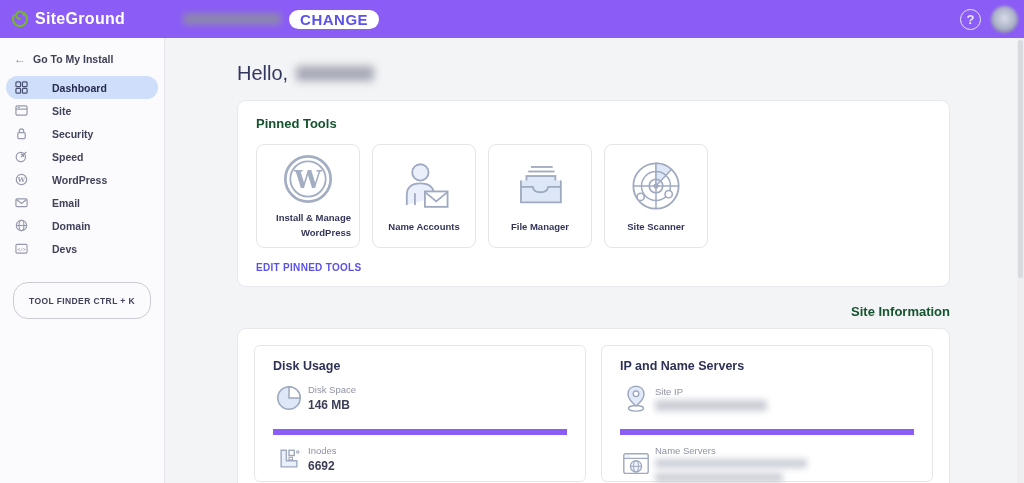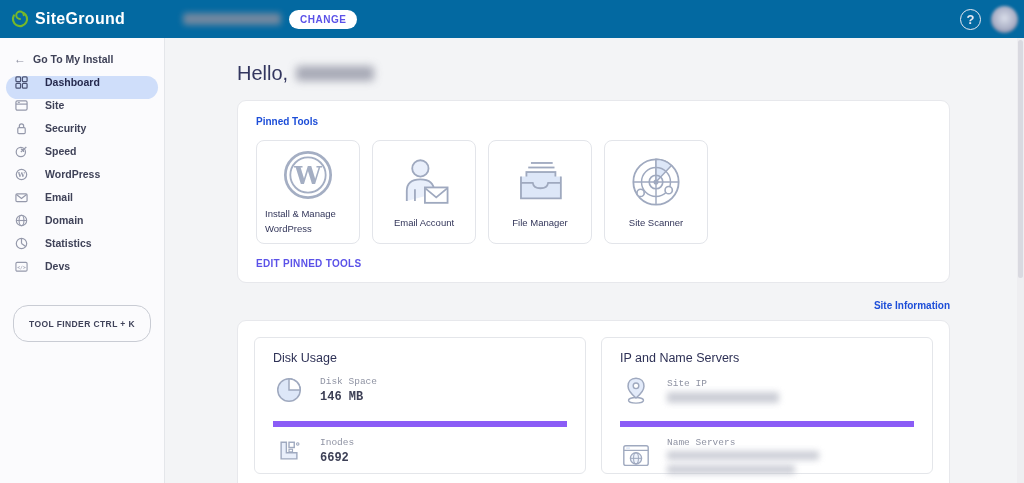--- a/index.html
+++ b/index.html
@@ -2,82 +2,82 @@
 <html><head>
 <meta charset="utf-8">
 <style>
   * { margin:0; padding:0; box-sizing:border-box; }
   html,body { width:1024px; height:483px; overflow:hidden; }
   body { font-family:"Liberation Sans", sans-serif; background:#f3f4f6; }
   .screen { position:relative; width:1024px; height:483px; overflow:hidden; background:#f3f4f6; }
 
   
   .topbar { position:absolute; top:0; left:0; width:1024px; height:38px;
-            background:#0369a1; display:flex; align-items:center; z-index:10; }
+            background:#8b5cf6; display:flex; align-items:center; z-index:10; }
   .brand { display:flex; align-items:center; gap:5px; margin-left:10px; cursor:pointer; }
   .brand-text { color:#ffffff; font-size:16px; font-weight:bold; letter-spacing:.3px; }
   .domain-group { display:flex; align-items:center; gap:8px; margin-left:58px; }
   .blur-blob { background:#8d90a0; border-radius:3px; filter:blur(3px); opacity:.8; }
   .domain-blob { width:98px; height:12px; }
   .change-btn { background:#ffffff; color:#5b52e8; border:none; border-radius:11px;
-                height:19px; padding:0 11px; font-size:10px; font-weight:bold;
+                height:19px; padding:0 11px; font-size:15px; font-weight:bold;
                 letter-spacing:.5px; font-family:"Liberation Sans",sans-serif; cursor:pointer; }
   .topbar-right { margin-left:auto; display:flex; align-items:center; gap:10px; margin-right:6px; }
   .help-circle { width:21px; height:21px; border:1.6px solid #e7e9f2; border-radius:50%;
                  color:#e7e9f2; font-size:13px; font-weight:bold; display:flex;
                  align-items:center; justify-content:center; cursor:pointer; }
   .avatar { width:27px; height:27px; border-radius:50%; cursor:pointer;
             background:radial-gradient(circle at 50% 45%, #d9dde9 0%, #aab0c6 55%, #565c7d 100%);
             filter:blur(1.5px); }
 
   
   .sidebar { position:absolute; top:38px; left:0; width:165px; height:445px;
              background:#fbfbfd; border-right:1px solid #e4e6ea; padding-top:8px; }
   .back-link { display:flex; align-items:center; gap:7px; padding:6px 14px 10px 14px;
                font-size:10.5px; font-weight:bold; color:#3e4157; cursor:pointer; }
   .back-arrow { color:#8b8e9e; font-size:12px; }
-  .nav-item { display:flex; align-items:flex-start; gap:17px; height:23px; margin:0 6px;
+  .nav-item { display:flex; align-items:center; gap:24px; height:23px; margin:0 6px;
               padding:0 9px; border-radius:13px; cursor:pointer;
               font-size:10.5px; font-weight:bold; color:#3f4258; }
   .nav-item.active { background:#cfdefa; color:#262a4e; }
   .nav-item svg { flex:0 0 auto; }
   .tool-finder { display:block; margin:22px auto 0 auto; background:#fbfbfd;
                  border:1px solid #c9ccd4; border-radius:15px; height:37px; padding:0 15px;
                  font-size:8.5px; font-weight:bold; letter-spacing:.4px; color:#40435a;
                  font-family:"Liberation Sans",sans-serif; cursor:pointer; }
 
   
   .main { position:absolute; top:38px; left:166px; width:858px; height:445px;
           background:#f3f4f6; padding:22px 74px 0 71px; overflow:hidden; }
   .greeting-row { display:flex; align-items:center; gap:8px; height:26px; margin-bottom:14px; }
   .greeting { font-size:20px; font-weight:normal; color:#33365f;text-align:right; }
   .name-blob { width:78px; height:15px; background:#8d90a0; border-radius:3px;
                filter:blur(4px); opacity:.75; }
 
   .card { background:#ffffff; border:1px solid #e7e8ec; border-radius:9px; }
   .pinned-card { padding:15px 18px 13px 18px; }
-  .section-title { font-size:10px; font-weight:bold; color:#1d4ed8; }
+  .section-title { font-size:13px; font-weight:bold; color:#14532d; }
   .tools-row { display:flex; gap:12px; margin-top:13px; }
   .tool-card { width:104px; height:104px; background:#ffffff; border:1px solid #e3e5ea;
                border-radius:8px; display:flex; flex-direction:column; align-items:center;
                justify-content:center; padding:6px 8px 8px 8px; cursor:pointer; }
   .tool-icon { height:62px; display:flex; align-items:center; justify-content:center; }
-  .tool-label { font-size:9.5px; font-weight:normal; color:#33365a; text-align:left;
+  .tool-label { font-size:9.5px; font-weight:bold; color:#33365a; text-align:right;
                 line-height:1.55; margin-top:3px; }
   .edit-row { display:flex; justify-content:flex-start; margin-top:14px; }
   .edit-link { font-size:10px; font-weight:bold; letter-spacing:.3px; color:#5b52e8;
                cursor:pointer; text-decoration:none; }
 
   .site-info-title { margin:17px 0 9px 1px;text-align:right; }
   .siteinfo-card { padding:16px 16px 0 16px; height:200px; }
   .info-grid { display:flex; gap:15px; }
   .info-card { flex:1; background:#ffffff; border:1px solid #e4e6ea; border-radius:6px;
                padding:13px 18px 12px 18px; height:137px; }
-  .info-card-title { font-size:12.5px; font-weight:normal; color:#2e3156; }
-  .info-row { display:flex; align-items:center; gap:15px; padding:10px 0 9px 0;font-family:Liberation Mono, monospace; }
+  .info-card-title { font-size:12.5px; font-weight:bold; color:#2e3156; }
+  .info-row { display:flex; align-items:center; gap:3px; padding:10px 0 9px 0; }
   .info-row + .info-row { border-top:6px solid #8b5cf6;margin-top:7px; }
   .info-icon { width:32px; display:flex; justify-content:center; }
   .info-label { font-size:9.5px; color:#8f93a3; margin-bottom:3px; }
   .info-value { font-size:12px; font-weight:bold; color:#3c3f55; }
   .redacted-line { background:#b6b9c5; border-radius:2px; filter:blur(3px); opacity:.7; }
   .ip-blob { width:112px; height:11px; margin-top:2px; }
   .ns-blob1 { width:152px; height:9px; margin-top:3px; }
   .ns-blob2 { width:128px; height:9px; margin-top:5px; }
 
   
@@ -186,29 +186,20 @@
       <span>
         <svg width="13" height="13" viewBox="0 0 14 14" fill="none" stroke="#9599ab" stroke-width="1.2">
           <circle cx="7" cy="7" r="5.6"></circle>
             <ellipse cx="7" cy="7" rx="2.6" ry="5.6"></ellipse>
           <line x1="1.4" y1="7" x2="12.6" y2="7"></line>
         </svg>
       </span>
       <span>Domain</span>
     </div>
 
-    <div class="nav-item">
-      <span>
-        <svg width="13" height="13" viewBox="0 0 14 14" fill="none" stroke="#9599ab" stroke-width="1.3">
-          <circle cx="7" cy="7" r="5.6"></circle>
-            <path d="M7 7 V1.4 M7 7 L11.5 10.2"></path>
-        </svg>
-      </span>
-      <span>Statistics</span>
-    </div>
 
     <div class="nav-item">
       <span>
         <svg width="13" height="13" viewBox="0 0 14 14">
           <rect x="1" y="2.5" width="12" height="9.5" rx="1.3" fill="none" stroke="#9599ab" stroke-width="1.2"></rect>
           <text x="7" y="9.3" font-size="5" text-anchor="middle" fill="#9599ab" font-family="DejaVu Sans Mono, monospace">&lt;/&gt;</text>
         </svg>
       </span>
       <span>Devs</span>
     </div>
@@ -242,21 +233,21 @@
         <div class="tool-card">
           <div class="tool-icon">
             <svg width="58" height="58" viewBox="0 0 64 64">
               <circle cx="28" cy="17" r="9" fill="#e9effb" stroke="#9fa9bf" stroke-width="2"></circle>
               <path d="M13 53 V42 q0 -13 15 -13 q15 0 15 13 v3" fill="#e9effb" stroke="#9fa9bf" stroke-width="2"></path>
               <line x1="22" y1="40" x2="22" y2="53" stroke="#9fa9bf" stroke-width="2"></line>
               <rect x="33" y="38" width="25" height="17" fill="#ffffff" stroke="#9fa9bf" stroke-width="2"></rect>
               <polyline points="33.5,39 45.5,49 57.5,39" fill="none" stroke="#9fa9bf" stroke-width="2"></polyline>
             </svg>
           </div>
-          <div class="tool-label">Email Account</div>
+          <div class="tool-label">Name Accounts</div>
         </div>
 
         <div class="tool-card">
           <div class="tool-icon">
             <svg width="58" height="58" viewBox="0 0 64 64">
               <line x1="22" y1="11" x2="46" y2="11" stroke="#9fa9bf" stroke-width="2"></line>
               <line x1="19" y1="16" x2="48" y2="16" stroke="#9fa9bf" stroke-width="2"></line>
               <rect x="17" y="21" width="32" height="18" fill="#dde7f8" stroke="#9fa9bf" stroke-width="2"></rect>
               <path d="M11 26 V50 H55 V26 M11 33 H24 q1 6 8.5 6 q7.5 0 8.5 -6 H55" fill="#dde7f8" stroke="#9fa9bf" stroke-width="2" fill-rule="evenodd"></path>
             </svg>

